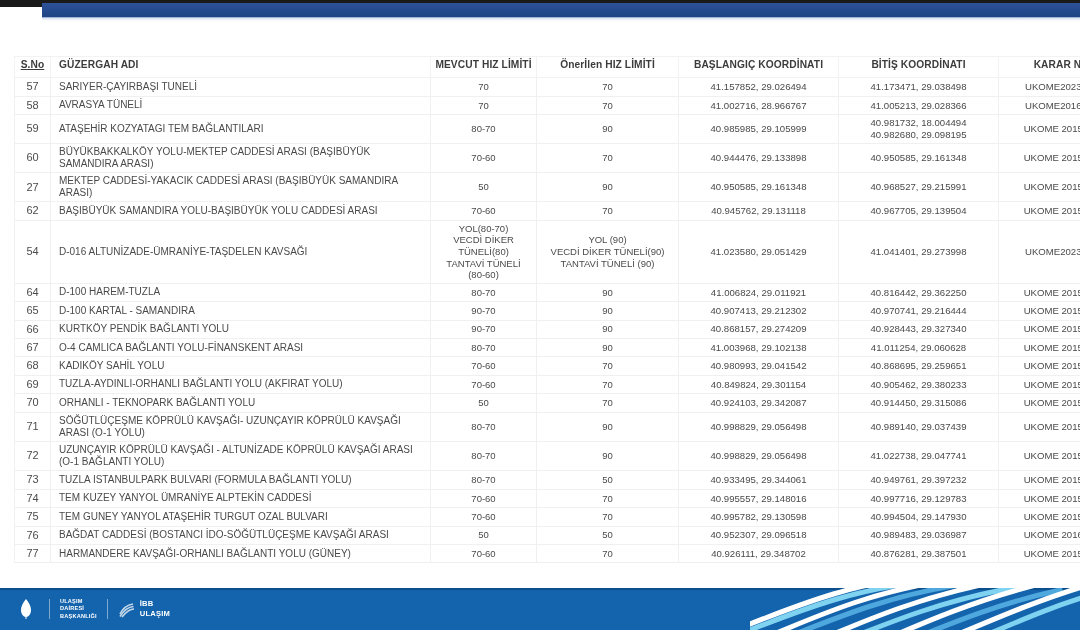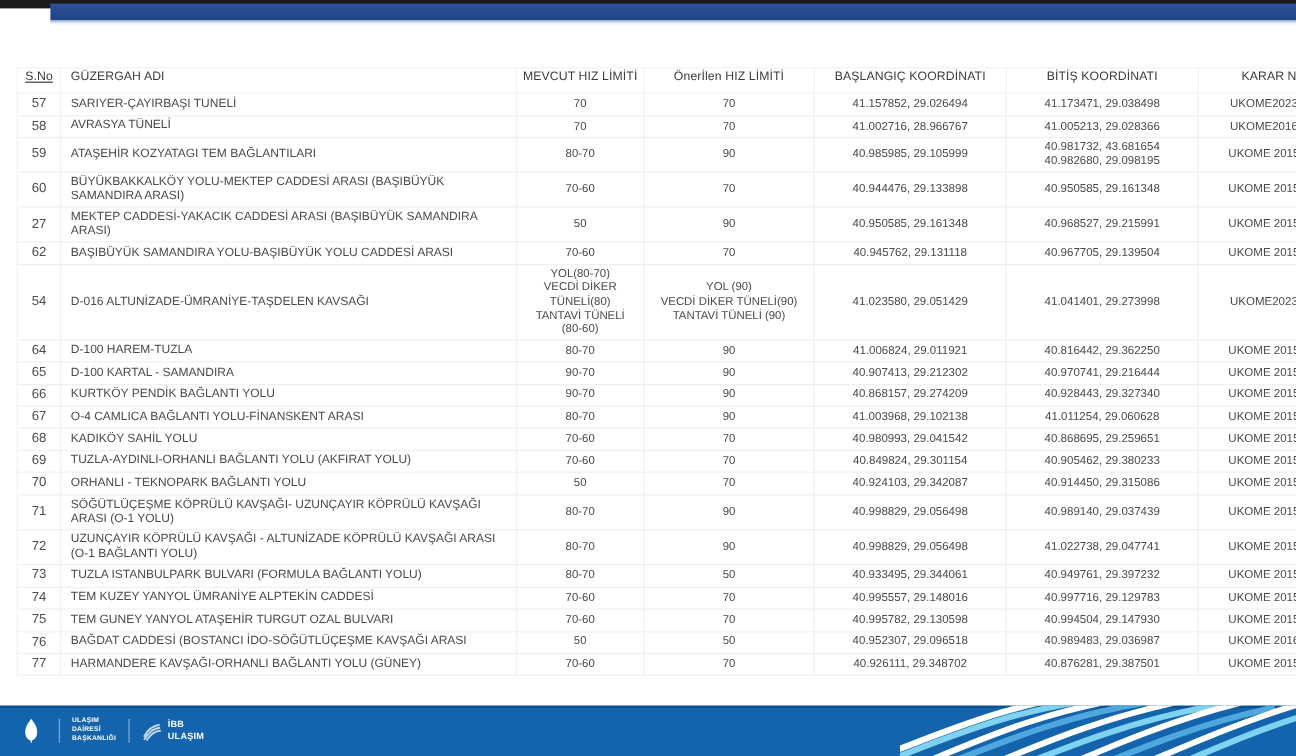--- a/index.html
+++ b/index.html
@@ -56,21 +56,21 @@
   }
   table.speed-table th,
   table.speed-table td {
     border: 1px solid #f0f0f0;
     padding: 2px 3px;
     vertical-align: middle;
     line-height: 1.22;
   }
   table.speed-table thead th {
     font-size: 10.2px;
-    font-weight: normal;
+    font-weight: bold;
     color: #3c3c3c;
     text-align: center;
     padding-bottom: 6px;
     border-color: #f2f2f2;
     letter-spacing: .1px;
   }
   th.col-sno span.u {
     text-decoration: underline;
   }
 
@@ -195,21 +195,21 @@
           <td class="col-start">41.002716, 28.966767</td>
           <td class="col-end">41.005213, 29.028366</td>
           <td class="col-dec">UKOME2016/8-2</td>
         </tr>
         <tr>
           <td class="col-sno">59</td>
           <td class="col-name">ATAŞEHİR KOZYATAGI TEM BAĞLANTILARI</td>
           <td class="col-cur">80-70</td>
           <td class="col-prop">90</td>
           <td class="col-start">40.985985, 29.105999</td>
-          <td class="col-end multi">40.981732, 43.681654
+          <td class="col-end multi">40.981732, 18.004494
 40.982680, 29.098195</td>
           <td class="col-dec">UKOME 2015/8-1</td>
         </tr>
         <tr>
           <td class="col-sno">60</td>
           <td class="col-name">BÜYÜKBAKKALKÖY YOLU-MEKTEP CADDESİ ARASI (BAŞIBÜYÜK SAMANDIRA ARASI)</td>
           <td class="col-cur">70-60</td>
           <td class="col-prop">70</td>
           <td class="col-start">40.944476, 29.133898</td>
           <td class="col-end">40.950585, 29.161348</td>

